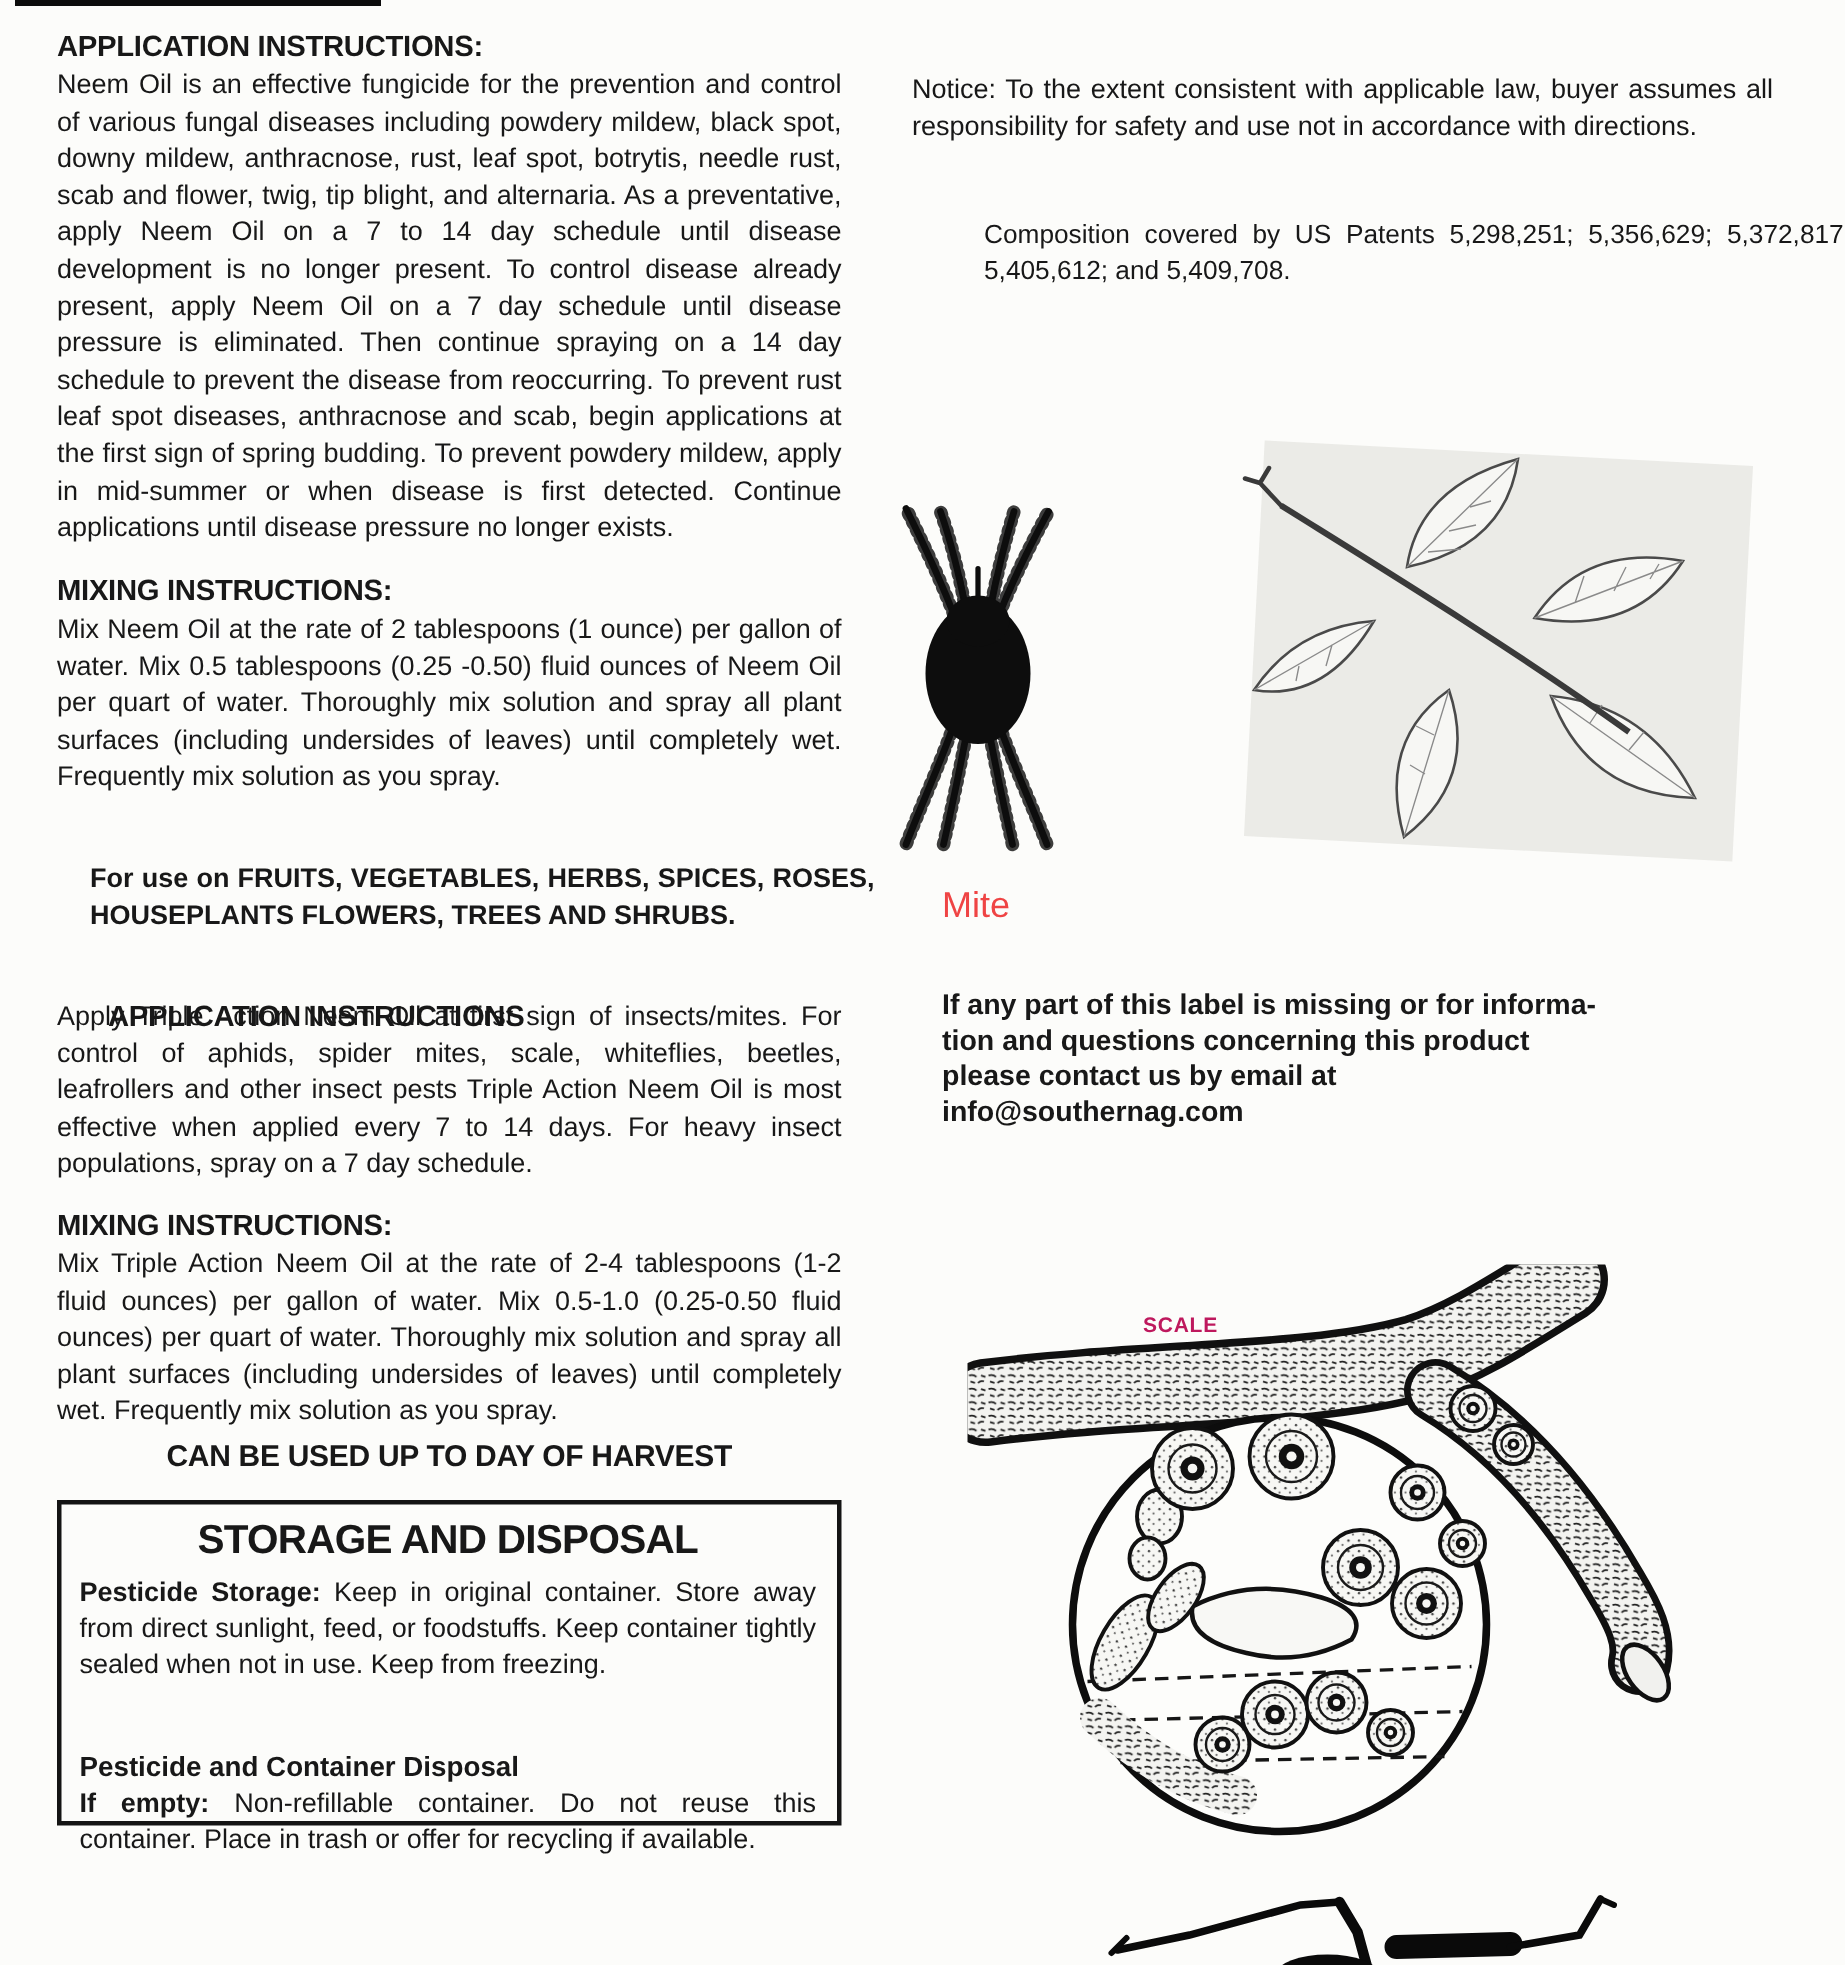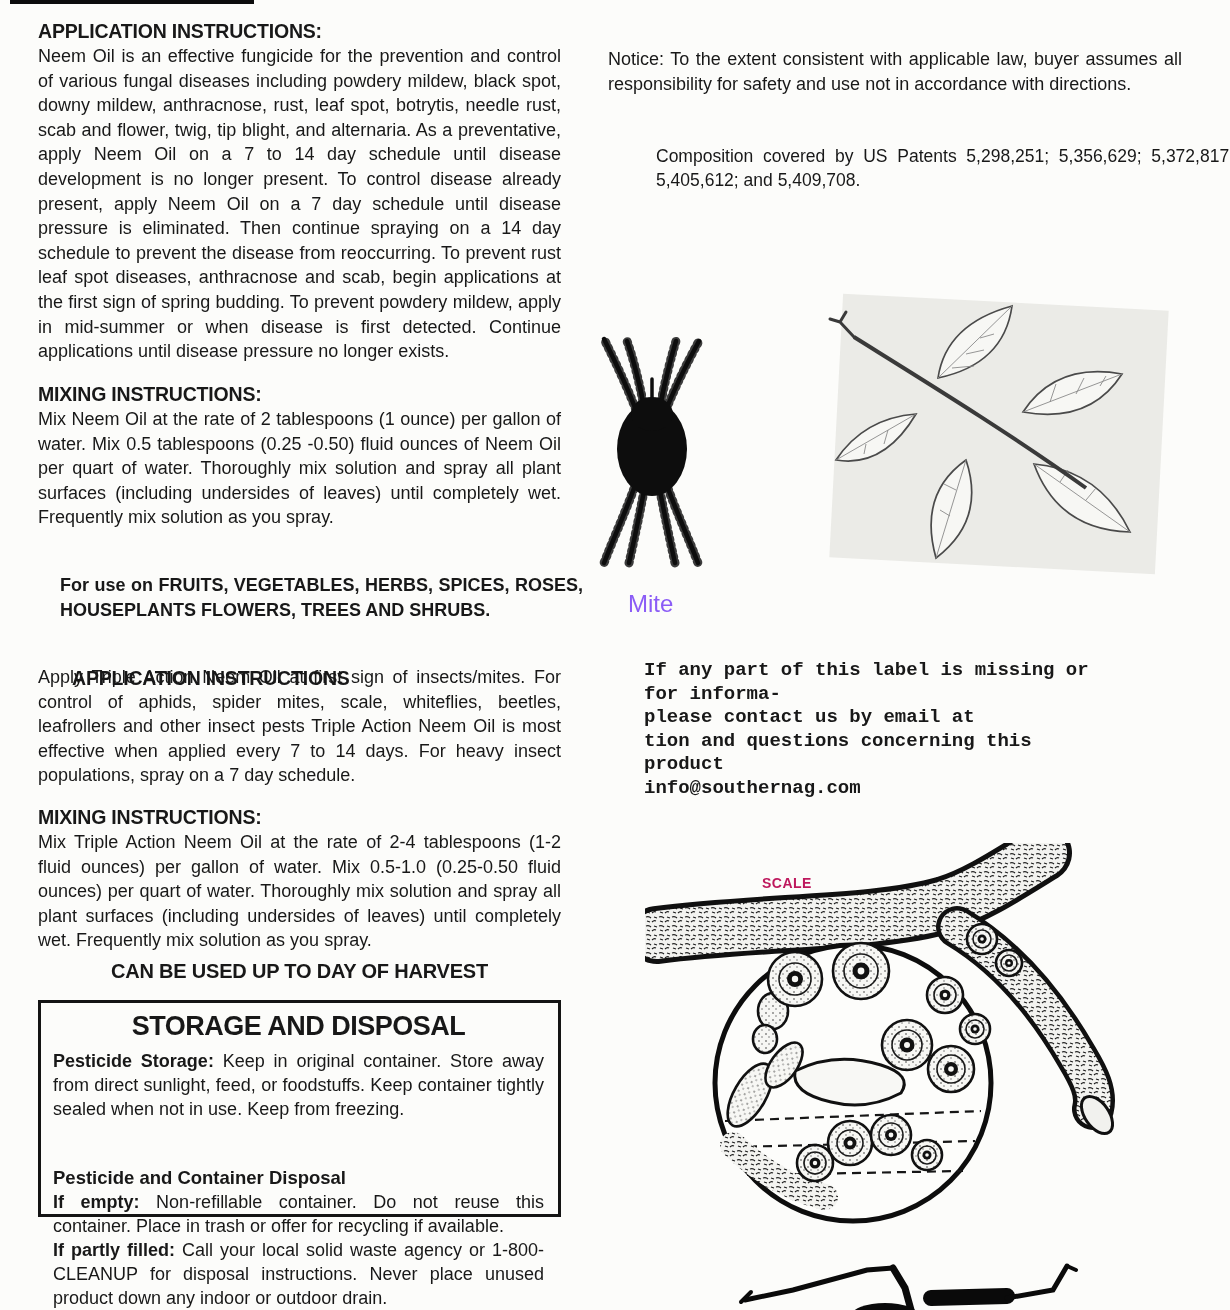--- a/index.html
+++ b/index.html
@@ -39,22 +39,22 @@
     font-weight:bold;font-size:27px;text-align:center;
     margin:4px 0 7px 0;letter-spacing:-0.5px;
   }
   .sbox p{margin:0;font-size:18px;line-height:24px;text-align:justify;}
   .sbox .spacer{height:13px;}
   .sbox .dhead{font-weight:bold;font-size:18.5px;line-height:24px;margin-top:32px;}
   .inline-b{font-weight:bold;}
   
   .notice{left:608px;top:47px;width:574px;font-size:18px;line-height:24.6px;text-align:justify;}
   .patents{left:608px;top:144px;width:578px;font-size:17.5px;line-height:24px;text-align:justify;margin-left:48px;}
-  .mite-caption{left:628px;top:590px;font-size:24px;color:#8b5cf6;}
-  .contact{left:644px;top:659px;width:448px;font-weight:bold;font-size:19px;line-height:23.5px;font-family:Liberation Mono, monospace;}
+  .mite-caption{left:628px;top:590px;font-size:24px;color:#ef4444;}
+  .contact{left:628px;top:659px;width:448px;font-weight:bold;font-size:19px;line-height:23.5px;}
   .scale-caption{left:762px;top:875px;font-weight:bold;font-size:14px;letter-spacing:0.5px;color:#be185d;}
   svg{display:block;}
 </style>
 </head>
 <body>
 
 <div id="page">
 
   <div class="abs topbar"></div>
 
@@ -73,21 +73,20 @@
   <div class="abs lcol body-text" style="top:830px;">Mix Triple Action Neem Oil at the rate of 2-4  tablespoons (1-2 fluid ounces) per gallon of water.   Mix 0.5-1.0 (0.25-0.50 fluid ounces) per quart of water.  Thoroughly mix solution and spray all plant surfaces (including undersides of leaves) until completely wet.  Frequently mix solution as you spray.</div>
 
   <div class="abs harvest" style="left:38px;top:960px;">CAN BE USED UP TO DAY OF HARVEST</div>
 
   <div class="abs sbox">
     <div class="sbox-title">STORAGE AND DISPOSAL</div>
     <p><span class="inline-b">Pesticide Storage:</span><span>  Keep in original container. Store away from direct sunlight, feed, or foodstuffs.  Keep container tightly sealed when not in use.  Keep from freezing.</span></p>
     <div class="spacer"></div>
     <div class="dhead">Pesticide and Container Disposal</div>
     <p><span class="inline-b">If empty:</span><span> Non-refillable container. Do not reuse this container.  Place in trash or offer for recycling if available.</span></p>
-    <p><span class="inline-b">If partly filled:</span><span> Call your local solid waste agency or 1-800-CLEANUP for disposal instructions.  Never place unused product down any indoor or outdoor drain.</span></p>
   </div>
 
   <div class="abs notice">Notice:  To the extent consistent with applicable law, buyer assumes all responsibility for safety and use not in accordance with directions.</div>
   <div class="abs patents">Composition covered by US Patents 5,298,251; 5,356,629; 5,372,817; 5,405,612; and 5,409,708.</div>
 
   <svg class="abs" style="left:596px;top:315px;" width="114" height="260" viewBox="0 0 114 260">
     <g stroke="#0d0d0d" fill="none" stroke-linecap="round">
 
       <g stroke-width="9" stroke-dasharray="1.5 4.5" opacity="0.8">
         <path d="M42,100 C32,74 20,48 8,24"></path>
@@ -132,22 +131,22 @@
       <path d="M128,122 L48,168 M100,138 L96,152 M78,152 L76,162"></path>
       <path d="M178,168 L148,266 M168,198 L156,192 M162,224 L152,218"></path>
       <path d="M246,172 L342,240 M272,190 L280,178 M298,208 L308,196"></path>
     </g>
     <path d="M66,45 C130,85 220,140 298,196" stroke="#3a3a3a" stroke-width="4" fill="none"></path>
     <path d="M66,45 L52,30 M52,30 L58,20 M52,30 L42,27" stroke="#3a3a3a" stroke-width="3" fill="none" stroke-linecap="round"></path>
   </svg>
 
   <div class="abs contact">
     <div>If any part of this label is missing or for informa-</div>
+    <div>tion and questions concerning this product</div>
     <div>please contact us by email at</div>
-    <div>tion and questions concerning this product</div>
     <div>info@southernag.com</div>
   </div>
 
   <svg class="abs" style="left:645px;top:843px;" width="562" height="392" viewBox="0 0 562 392">
     <defs>
       <pattern id="bark" width="13" height="9" patternUnits="userSpaceOnUse">
         <rect width="13" height="9" fill="#f3f3f0"></rect>
         <path d="M1,2 q3,-1 5,1 M7,7 q2,-2 4,-1 M2,6 l3,1 M9,2 l3,1" stroke="#1c1c1c" stroke-width="1.1" fill="none"></path>
       </pattern>
       <pattern id="stip" width="7" height="7" patternUnits="userSpaceOnUse">

